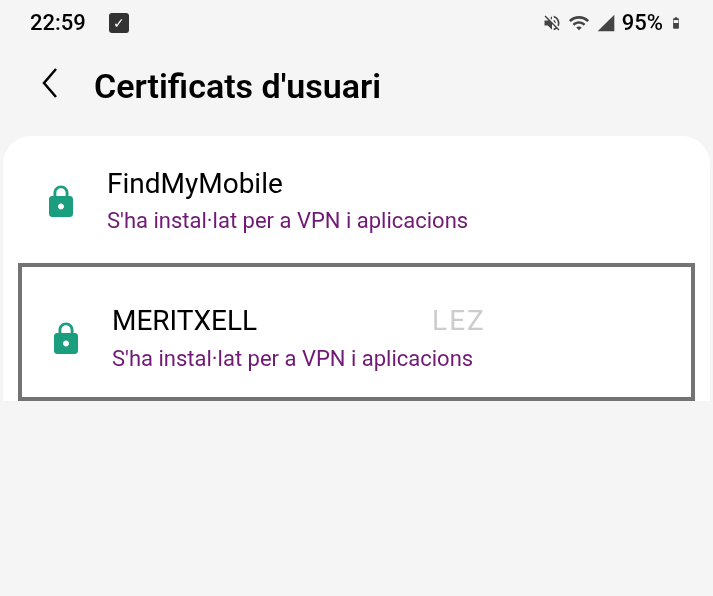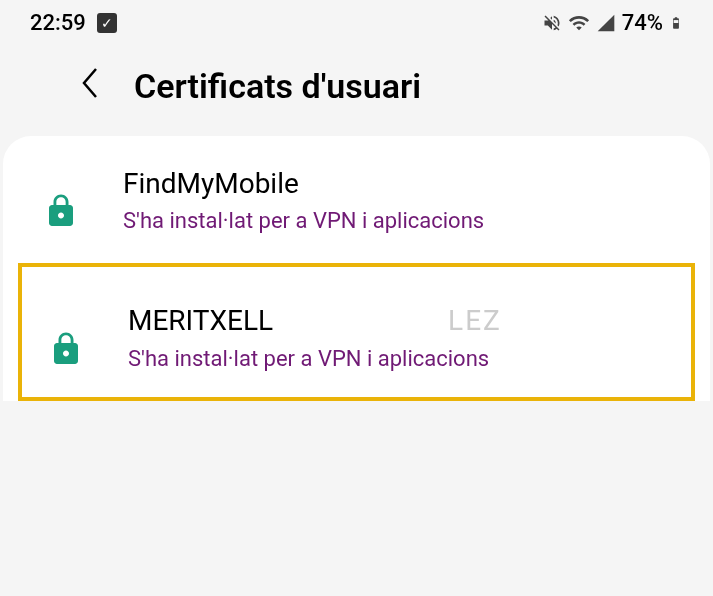--- a/index.html
+++ b/index.html
@@ -19,21 +19,21 @@
       justify-content: space-between;
       align-items: center;
       padding: 10px 30px;
       font-size: 22px;
       color: #000;
       font-weight: 500;
     }
     .status-left {
       display: flex;
       align-items: center;
-      gap: 11px;
+      gap: 23px;
     }
     .status-right {
       display: flex;
       align-items: center;
       gap: 6px;
     }
     .checkbox-icon {
       width: 20px;
       height: 20px;
       background: #333;
@@ -46,47 +46,46 @@
     }
     .status-icon {
       display: inline-flex;
       align-items: center;
     }
     .header {
       display: flex;
       align-items: center;
       padding: 20px 30px 30px 38px;
       gap: 32px;
-      margin-left: 40px;
     }
     .back-button {
       font-size: 32px;
       cursor: pointer;
       color: #000;
       line-height: 1;
     }
     .page-title {
       font-size: 34px;
       font-weight: 600;
       color: #000;
     }
     .cert-list {
       background: #fff;
       border-radius: 28px 28px 0 0;
       margin: 0 3px;
     }
     .cert-item {
       display: flex;
-      align-items: flex-end;
+      align-items: center;
       padding: 30px 30px 30px 40px;
-      gap: 44px;
+      gap: 28px;
       cursor: pointer;
     }
     .cert-item.highlighted {
-      border: 4px solid #eab308;
+      border: 4px solid #737373;
       margin: 0 15px;
       padding: 36px 26px 26px 26px;
     }
     .lock-icon {
       flex-shrink: 0;
       margin-top: 8px;
     }
     .cert-info {
       flex: 1;
     }
@@ -123,21 +122,21 @@
     <span class="status-icon">
       <svg width="22" height="22" viewBox="0 0 24 24" fill="#444">
         <path d="M1 9l2 2c4.97-4.97 13.03-4.97 18 0l2-2C16.93 2.93 7.08 2.93 1 9zm8 8l3 3 3-3c-1.65-1.66-4.34-1.66-6 0zm-4-4l2 2c2.76-2.76 7.24-2.76 10 0l2-2C15.14 9.14 8.87 9.14 5 13z"></path>
       </svg>
     </span>
     <span class="status-icon">
       <svg width="20" height="20" viewBox="0 0 24 24" fill="#444">
         <path d="M2 22h20V2z"></path>
       </svg>
     </span>
-    <span>74%</span>
+    <span>95%</span>
     <span class="status-icon">
       <svg width="14" height="22" viewBox="0 0 24 24" fill="#444">
         <path d="M15.67 4H14V2h-4v2H8.33C7.6 4 7 4.6 7 5.33v15.33C7 21.4 7.6 22 8.33 22h7.33c.74 0 1.34-.6 1.34-1.33V5.33C17 4.6 16.4 4 15.67 4z"></path>
         <rect x="8" y="7" width="8" height="5" fill="#f5f5f5"></rect>
       </svg>
     </span>
   </div>
 </div>
 
 <div class="header">

